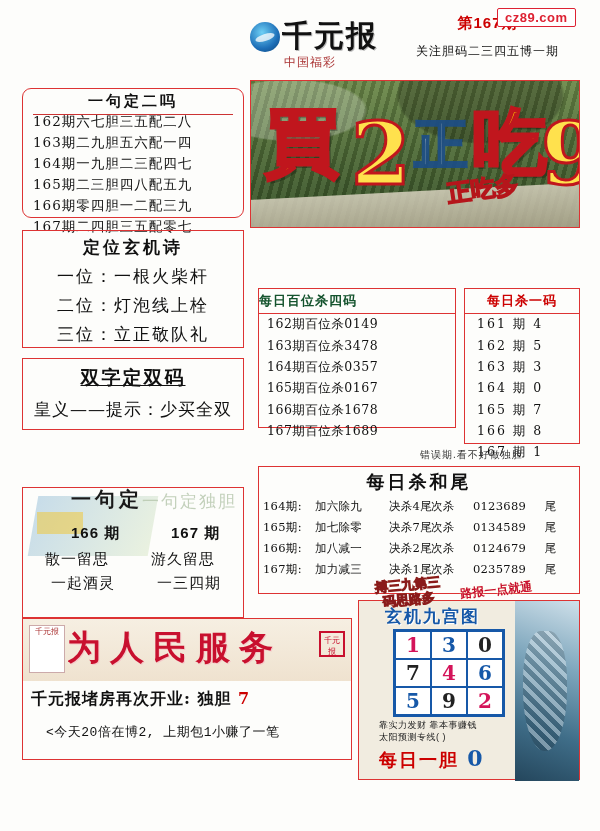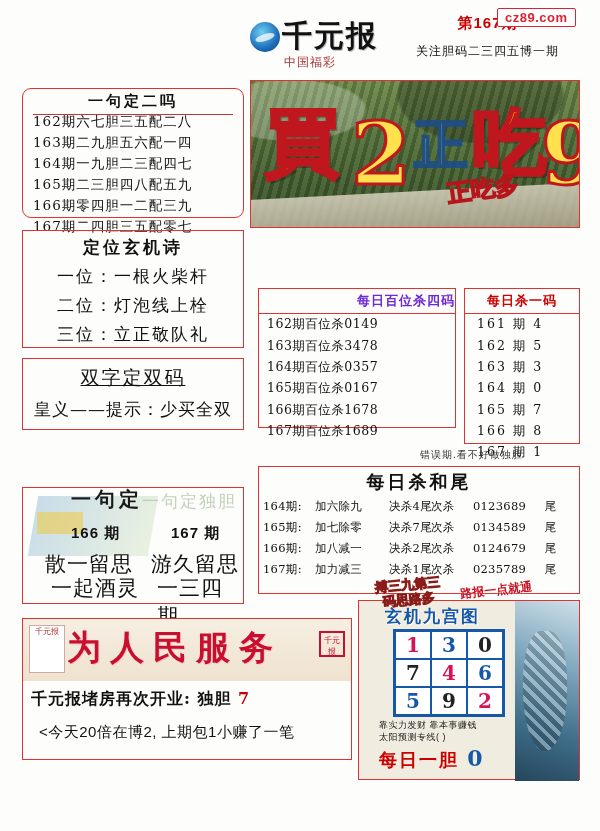--- a/index.html
+++ b/index.html
@@ -101,32 +101,32 @@
     font-family:"DejaVu Serif","Liberation Serif",serif;
   }
   .poem .line{
     font-size:17px;letter-spacing:2px;text-align:center;margin-top:6px;
     font-family:"DejaVu Serif","Liberation Serif",serif;
   }
 
   
   .dbl{left:22px;top:358px;width:222px;height:72px;}
   .dbl .title{
-    text-align:center;font-size:19px;font-weight:normal;letter-spacing:2px;margin-top:6px;
+    text-align:center;font-size:19px;font-weight:bold;letter-spacing:2px;margin-top:6px;
     font-family:"DejaVu Serif","Liberation Serif",serif;text-decoration:underline;
   }
   .dbl .sub{
     text-align:center;font-size:17px;margin-top:7px;letter-spacing:1px;
     font-family:"DejaVu Serif","Liberation Serif",serif;
   }
 
   
   .mid-left{left:258px;top:288px;width:198px;height:140px;}
   .mid-left .hdr{
-    text-align:right;font-size:13px;font-weight:bold;color:#6d28d9;letter-spacing:1px;
+    text-align:left;font-size:13px;font-weight:bold;color:#14532d;letter-spacing:1px;
     border-bottom:1px solid #d33;padding:3px 0 3px;
   }
   .mid-left .row{font-size:12.5px;padding:2.2px 0 2.2px 8px;letter-spacing:.5px;
     font-family:"DejaVu Serif","Liberation Serif",serif;}
 
   .mid-right{left:464px;top:288px;width:116px;height:156px;}
   .mid-right .hdr{
     text-align:center;font-size:13px;font-weight:bold;color:#c00;letter-spacing:1px;
     border-bottom:1px solid #d33;padding:3px 0 3px;
   }
@@ -146,35 +146,35 @@
     font-family:"DejaVu Serif","Liberation Serif",serif;
   }
   .kill .row span{display:inline-block;}
   .k-a{width:48px;}
   .k-b{width:70px;}
   .k-c{width:38px;}
   .k-d{width:68px;}
   .k-e{width:26px;}
 
   
-  .sent{left:22px;top:487px;width:222px;height:117px;}
+  .sent{left:22px;top:487px;width:222px;height:131px;}
   .sent .t{
     position:absolute;left:48px;top:-2px;font-size:20px;font-weight:bold;letter-spacing:4px;
     font-family:"DejaVu Serif","Liberation Serif",serif;
     color:#1a1a1a;
   }
   .sent .ghost{
     position:absolute;right:6px;top:2px;font-size:17px;color:#b9c9b0;letter-spacing:2px;
     font-family:"DejaVu Serif","Liberation Serif",serif;opacity:.85;
   }
   .sent .period{position:absolute;font-size:15px;font-weight:bold;letter-spacing:1px;}
   .sent .p1{left:48px;top:36px;}
   .sent .p2{left:148px;top:36px;}
-  .sent .txt{position:absolute;font-size:21px;letter-spacing:1px;
-    font-family:Liberation Serif, serif;}
+  .sent .txt{position:absolute;font-size:15px;letter-spacing:1px;
+    font-family:Liberation Serif, serif;text-align:center;}
   .sent .t1{left:22px;top:62px;}
   .sent .t2{left:128px;top:62px;}
   .sent .t3{left:28px;top:86px;}
   .sent .t4{left:134px;top:86px;}
   .sent .decor{
     position:absolute;left:10px;top:8px;width:120px;height:60px;
     background:linear-gradient(110deg,rgba(100,160,200,.35),rgba(190,215,160,.3));
     transform:skewX(-10deg);
   }
   .sent .decor2{
@@ -200,22 +200,22 @@
   .serve .seal{
     position:absolute;right:6px;top:12px;width:26px;height:26px;border:2px solid #c8102e;
     color:#c8102e;font-size:8px;text-align:center;line-height:11px;padding-top:2px;box-sizing:border-box;
   }
   .serve .line2{
     position:absolute;left:8px;top:70px;font-size:16px;font-weight:bold;letter-spacing:1px;
     font-family:"DejaVu Serif","Liberation Serif",serif;
   }
   .serve .danred{color:#c00;}
   .serve .line3{
-    position:absolute;left:16px;top:104px;font-size:15px;letter-spacing:.5px;
-    font-family:Liberation Sans, sans-serif;
+    position:absolute;left:23px;top:104px;font-size:13px;letter-spacing:.5px;
+    font-family:Liberation Mono, monospace;
   }
 
   
   .magic{left:358px;top:600px;width:222px;height:180px;background:#f1ece0;}
   .magic .mtitle{
     position:absolute;left:26px;top:4px;font-size:17px;font-weight:bold;color:#1658a8;
     letter-spacing:2px;font-family:"DejaVu Serif","Liberation Serif",serif;
     text-shadow:1px 1px 0 #fff;
   }
   .magic .grid{

